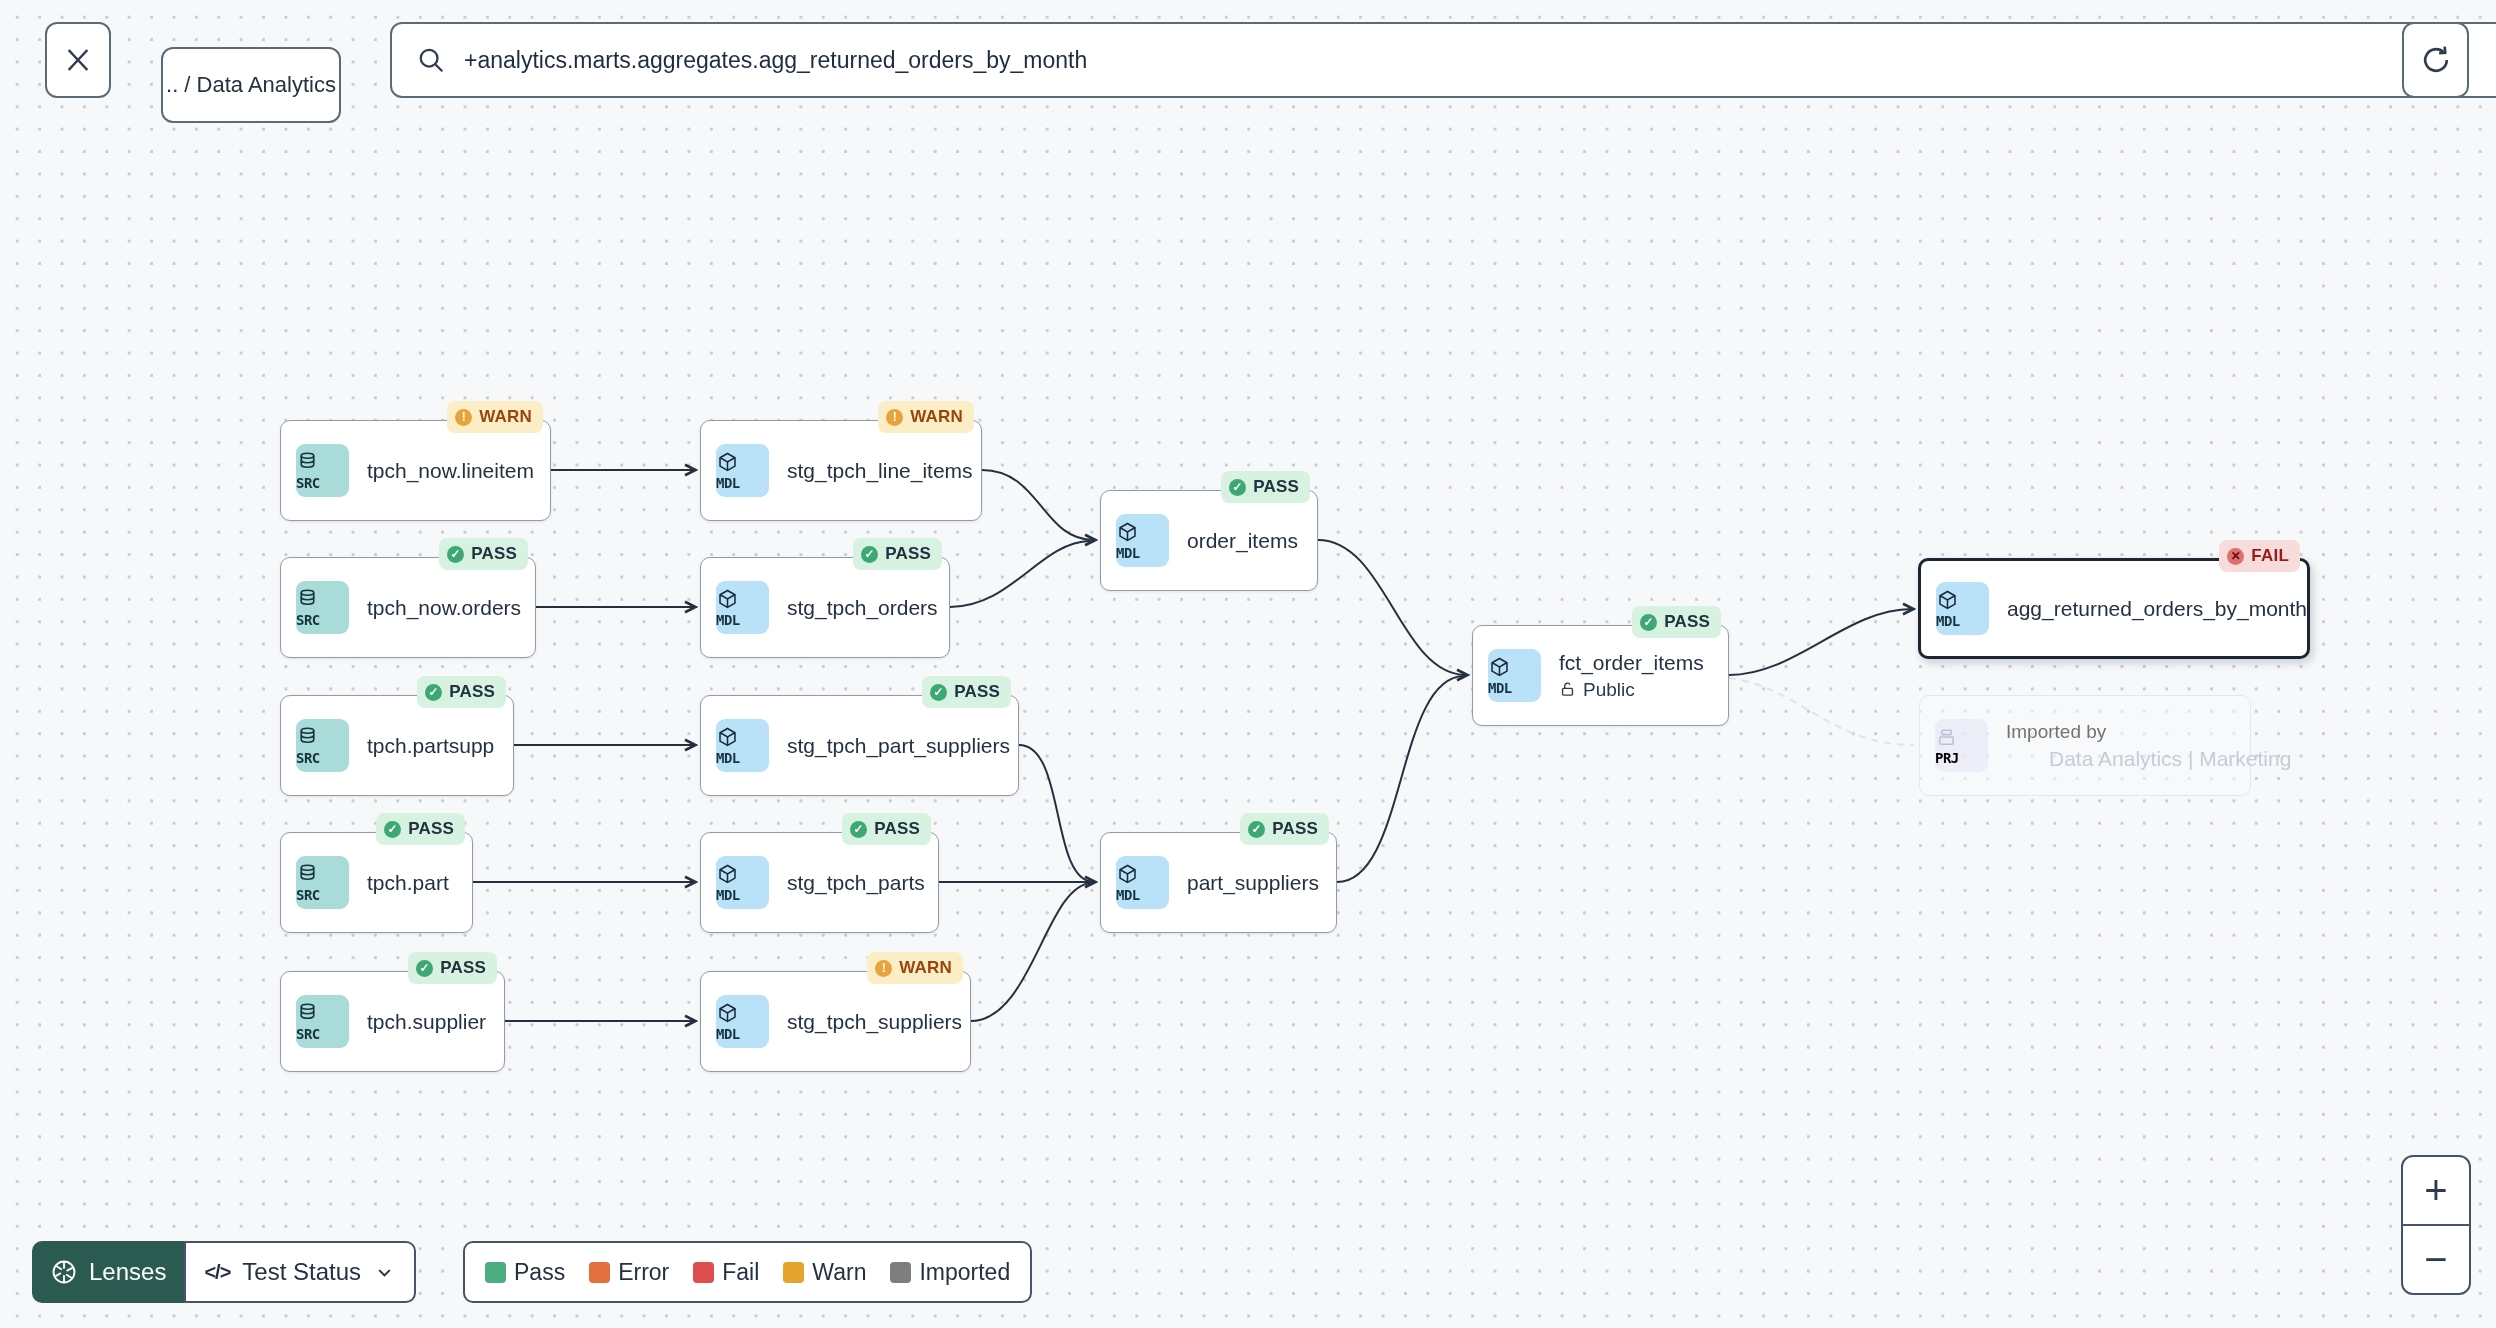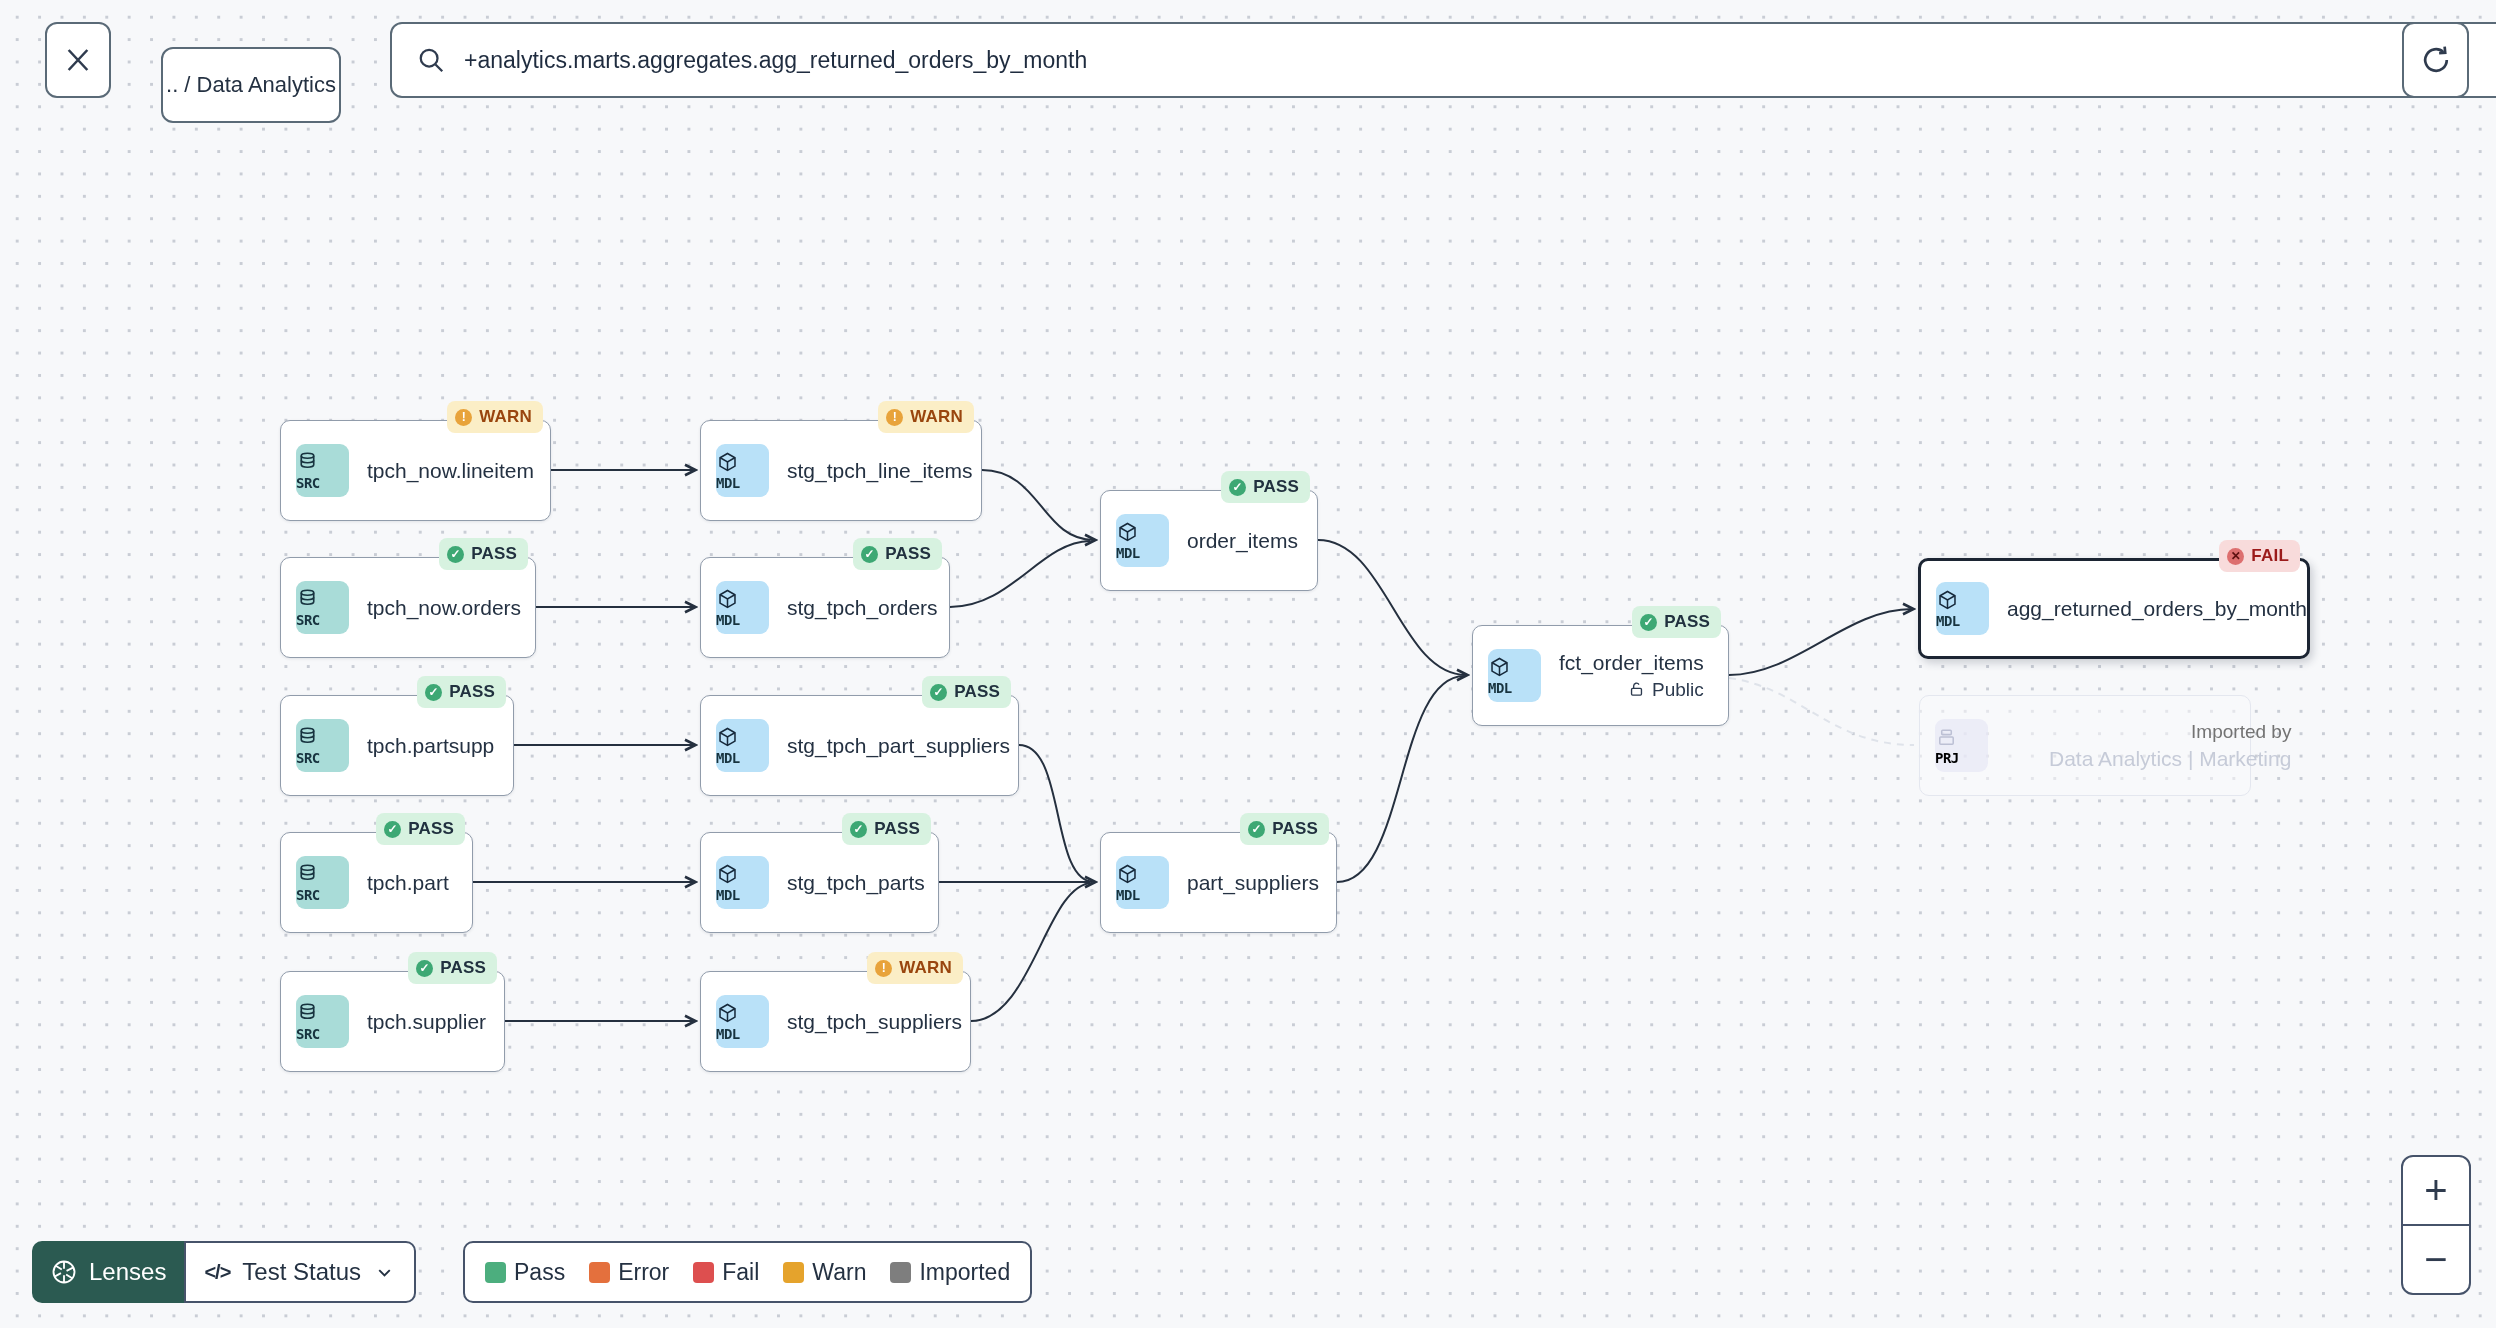--- a/index.html
+++ b/index.html
@@ -28,21 +28,21 @@
   
   .node {
     position:absolute; height:101px; background:#fff;
     border:1.5px solid #919cab; border-radius:10px;
     display:flex; align-items:center; padding-left:15px; gap:18px;
     box-shadow:0 1px 3px rgba(30,41,59,.10); cursor:pointer;
   }
   .node.selected { border:3px solid #1c2533; box-shadow:3px 4px 8px rgba(30,41,59,.20); }
   .node.ghost { border:1.5px solid #e4e7ef; background:rgba(250,250,252,.55); box-shadow:none; }
   .node-label { font-size:21px; font-weight:500; color:#243142; white-space:nowrap; }
-  .node-lines { display:flex; flex-direction:column; gap:4px;align-items:flex-end; }
+  .node-lines { display:flex; flex-direction:column; gap:4px; }
   .node-sub { display:flex; align-items:center; gap:7px; font-size:19px; color:#2c3a4e; }
   .ghost .g1 { font-size:19px; color:#737373; }
   .ghost .g2 { font-size:21px; color:#c6cbd8; white-space:nowrap;margin-left:43px; }
   .chip {
     width:53px; height:53px; border-radius:9px; flex:none;
     display:flex; flex-direction:column; align-items:flex-start; justify-content:center;
   }
   .chip.src { background:#a9dcd8; }
   .chip.mdl { background:#b9e1f8; }
   .chip.prj { background:rgba(228,228,245,.6); }

